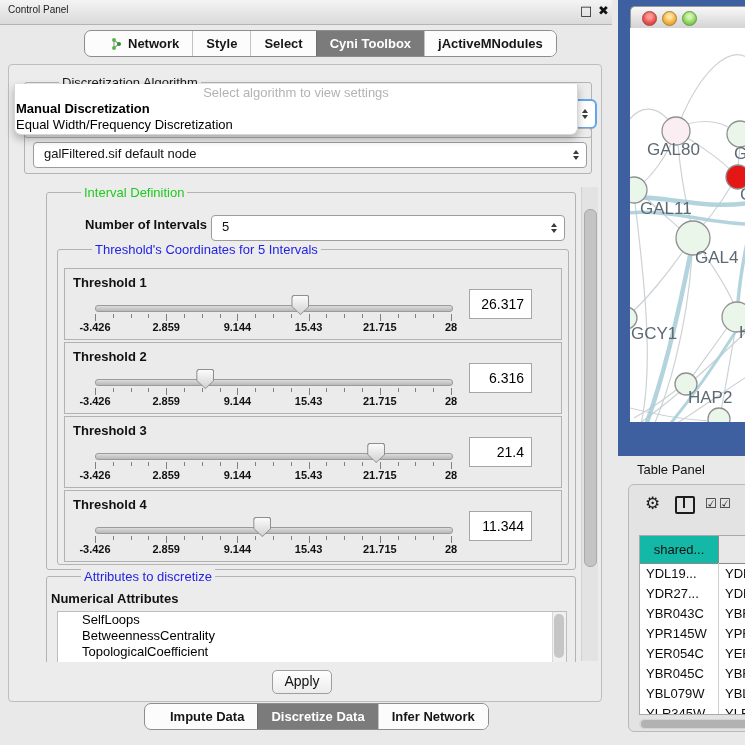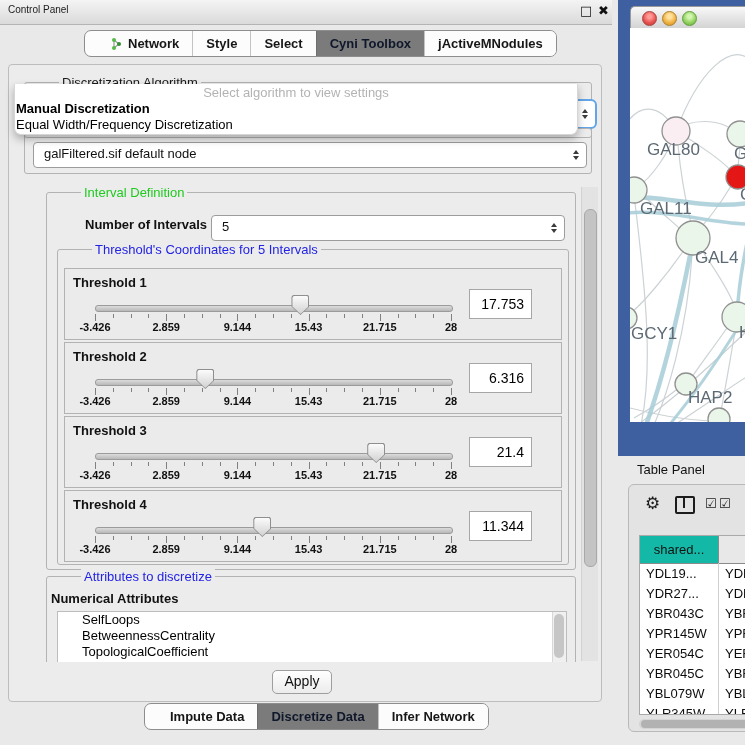--- a/index.html
+++ b/index.html
@@ -12,21 +12,21 @@
     background:linear-gradient(#f4f4f4,#dadada);border-bottom:1px solid #b4b4b4;}
   .titlebar .t{position:absolute;left:8px;top:4px;font-size:10px;color:#1c1c1c;}
   .winicon{position:absolute;top:3px;font-size:13px;color:#111;cursor:default;font-family:"DejaVu Sans",sans-serif;}
 
   
   .seg{position:absolute;display:flex;height:25px;border:1px solid #8d8d8d;border-radius:7px;
        overflow:hidden;background:#fcfcfc;padding-left:12px;}
   .seg .tab{line-height:25px;padding:0 13px;font-weight:bold;font-size:13px;color:#161616;
        border-left:1px solid #c3c3c3;display:flex;align-items:center;gap:5px;background:#fcfcfc;}
   .seg .tab:first-child{border-left:none;}
-  .seg .tab.sel{background:#7b7b7b;color:#0f172a;border-left-color:#6e6e6e;justify-content:flex-end;}
+  .seg .tab.sel{background:#7b7b7b;color:#ffffff;border-left-color:#6e6e6e;justify-content:flex-end;}
 
   .outerpanel{left:8px;top:64px;width:592px;height:636px;border:1px solid #bdbdbd;
       border-radius:4px;background:#ececec;}
 
   .group{position:absolute;border:1px solid #b3b3b3;border-radius:3px;}
   .group>.legend{position:absolute;top:-8px;left:6px;background:#ececec;padding:0 3px;
       font-size:13px;white-space:nowrap;margin-left:28px;}
   .legend.green{color:#1ecb1e;}
   .legend.blue{color:#2323e6;}
 
@@ -224,21 +224,21 @@
                 <div class="tick" style="left: 213.6px; height: 7px;"></div>
                 <div class="tick" style="left: 284.8px; height: 7px;"></div>
                 <div class="tick" style="left: 356px; height: 7px;"></div>
               </div>
               <span class="ticklbl" style="left: 30px;">-3.426</span>
               <span class="ticklbl" style="left: 101.2px;">2.859</span>
               <span class="ticklbl" style="left: 172.4px;">9.144</span>
               <span class="ticklbl" style="left: 243.6px;">15.43</span>
               <span class="ticklbl" style="left: 314.8px;">21.715</span>
               <span class="ticklbl" style="left: 386px;">28</span>
-              <div class="valbox">17.753</div>
+              <div class="valbox">26.317</div>
             </div>
             <div class="thrbox" style="top: 92px;">
               <span class="boldlbl" style="position: absolute; left: 8px; top: 6px;">Threshold 2</span>
               <div class="thr-track"></div>
               <div class="thumb-o" style="left: 131.359px;">
                 <div class="thumb-i"></div>
               </div>
               <div class="tickrow">
                 <div class="tick" style="left: 0px; height: 4px;"></div>
                 <div class="tick" style="left: 17.8px; height: 4px;"></div>

